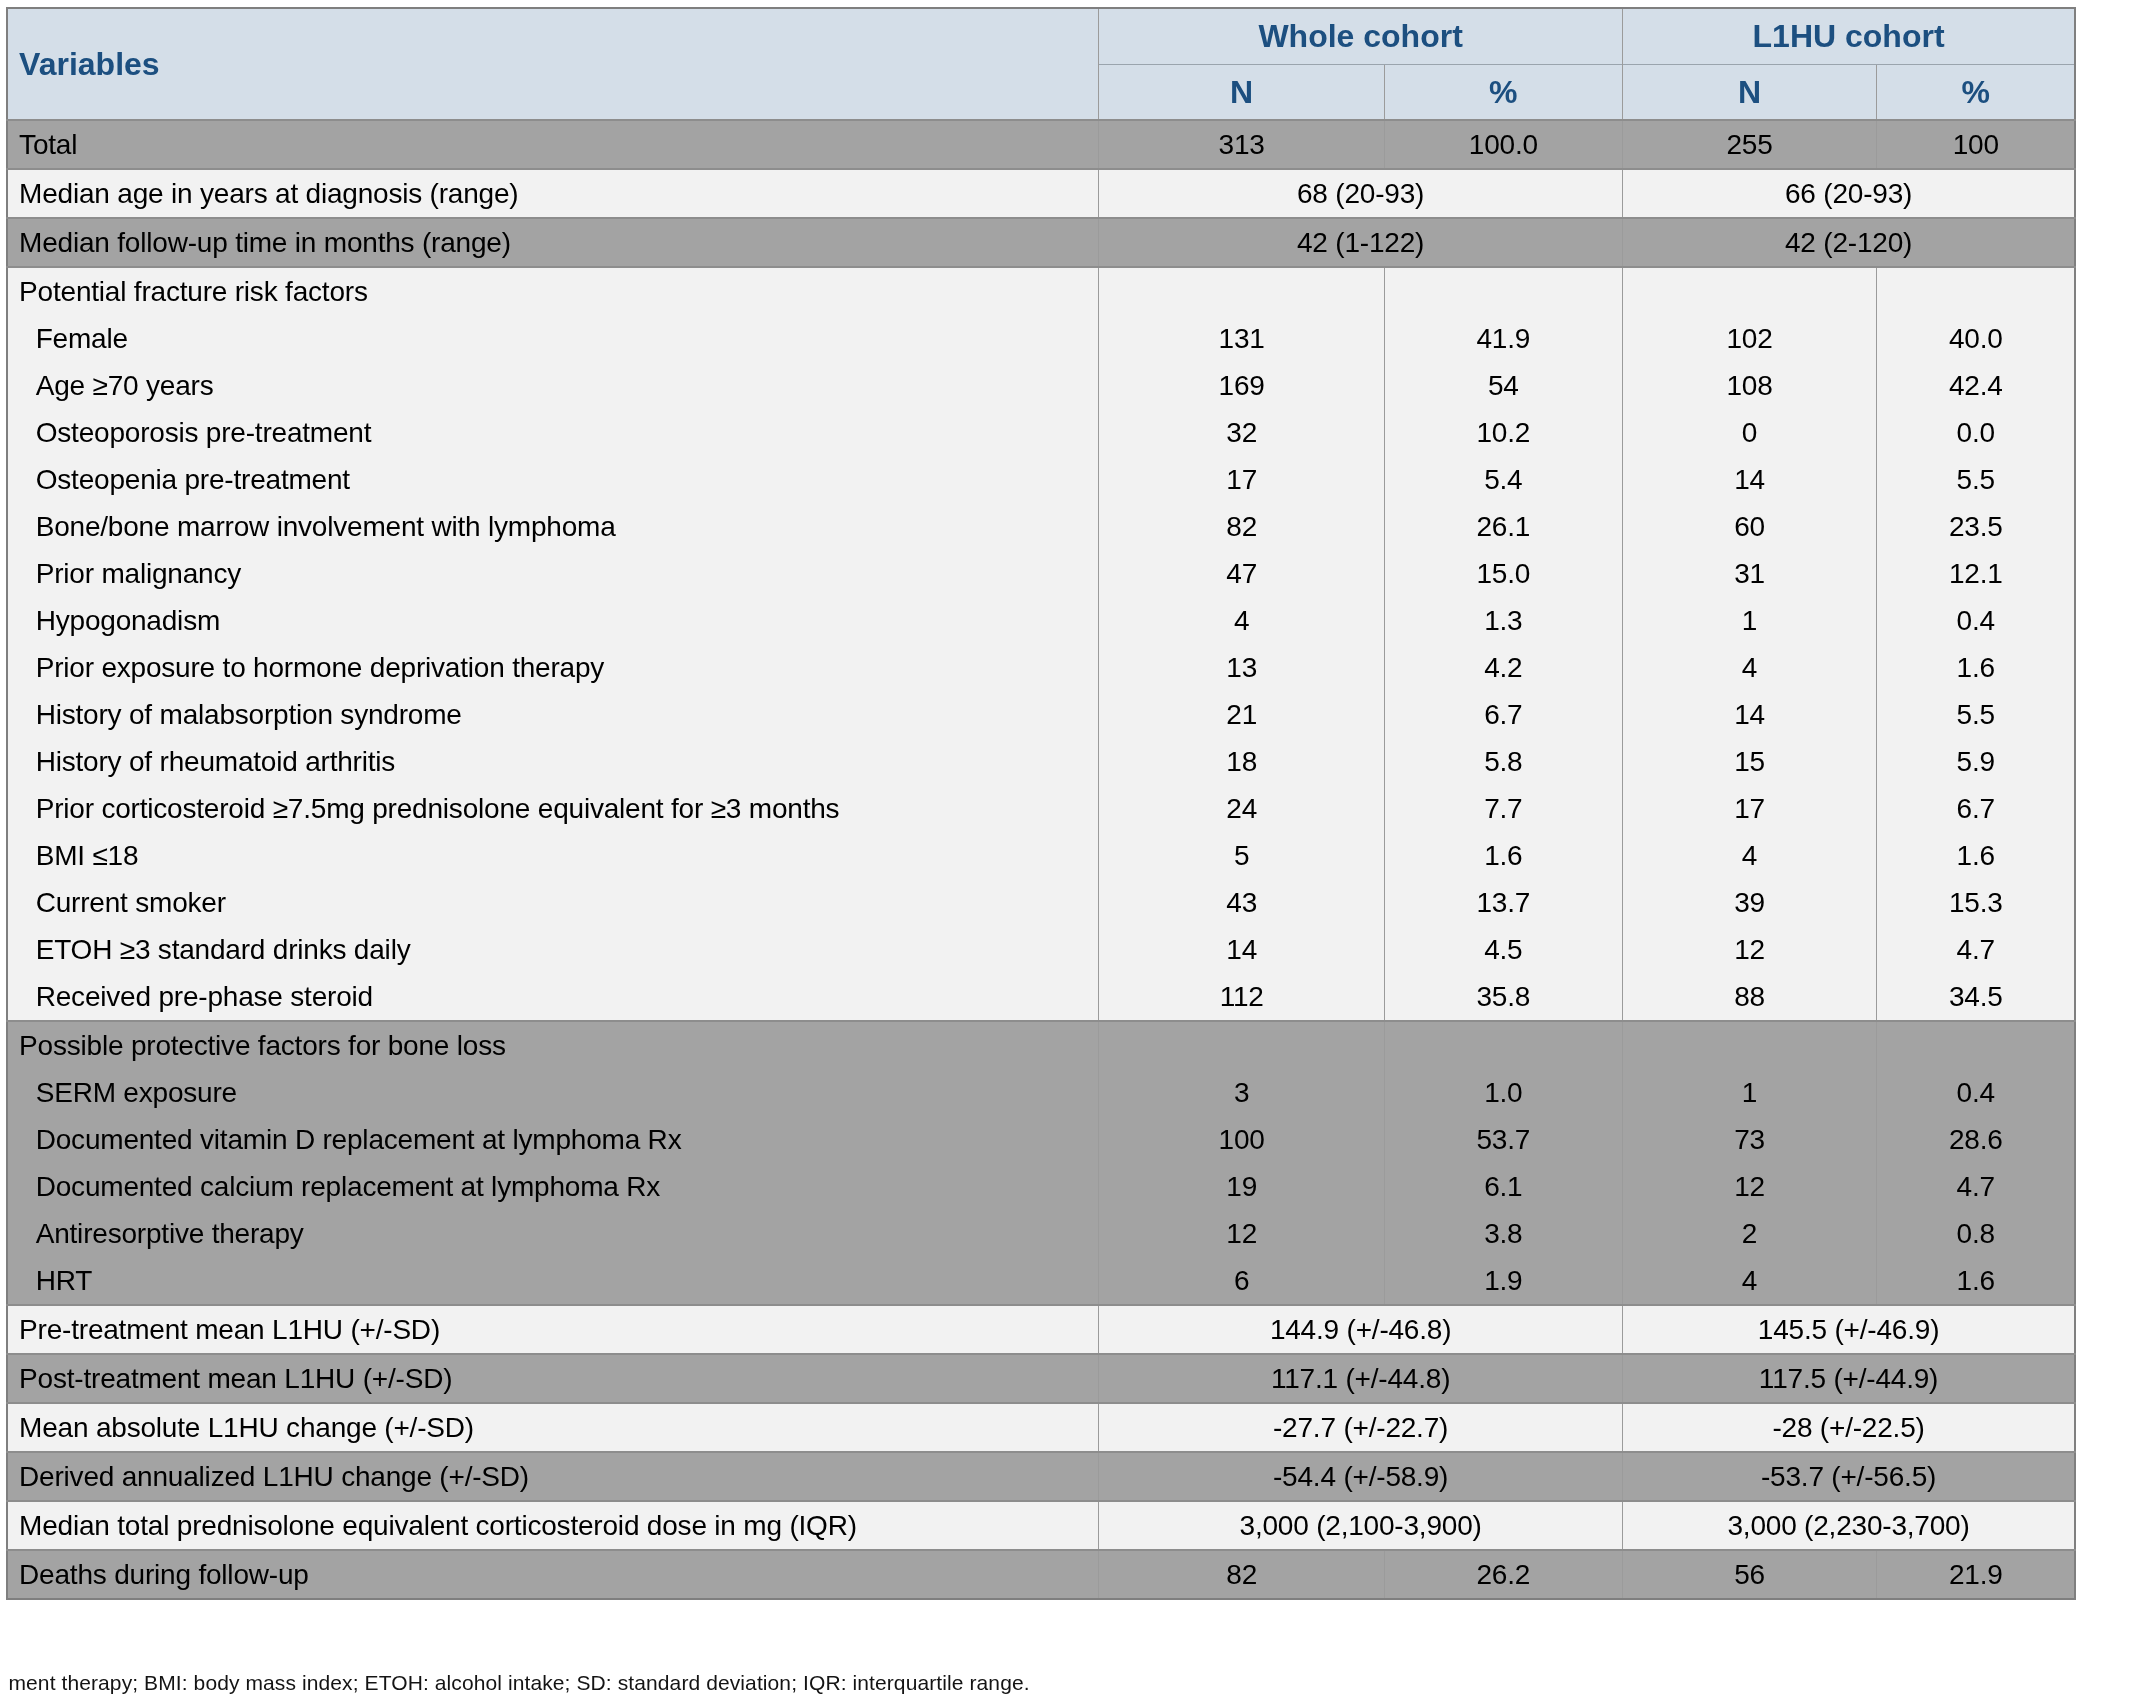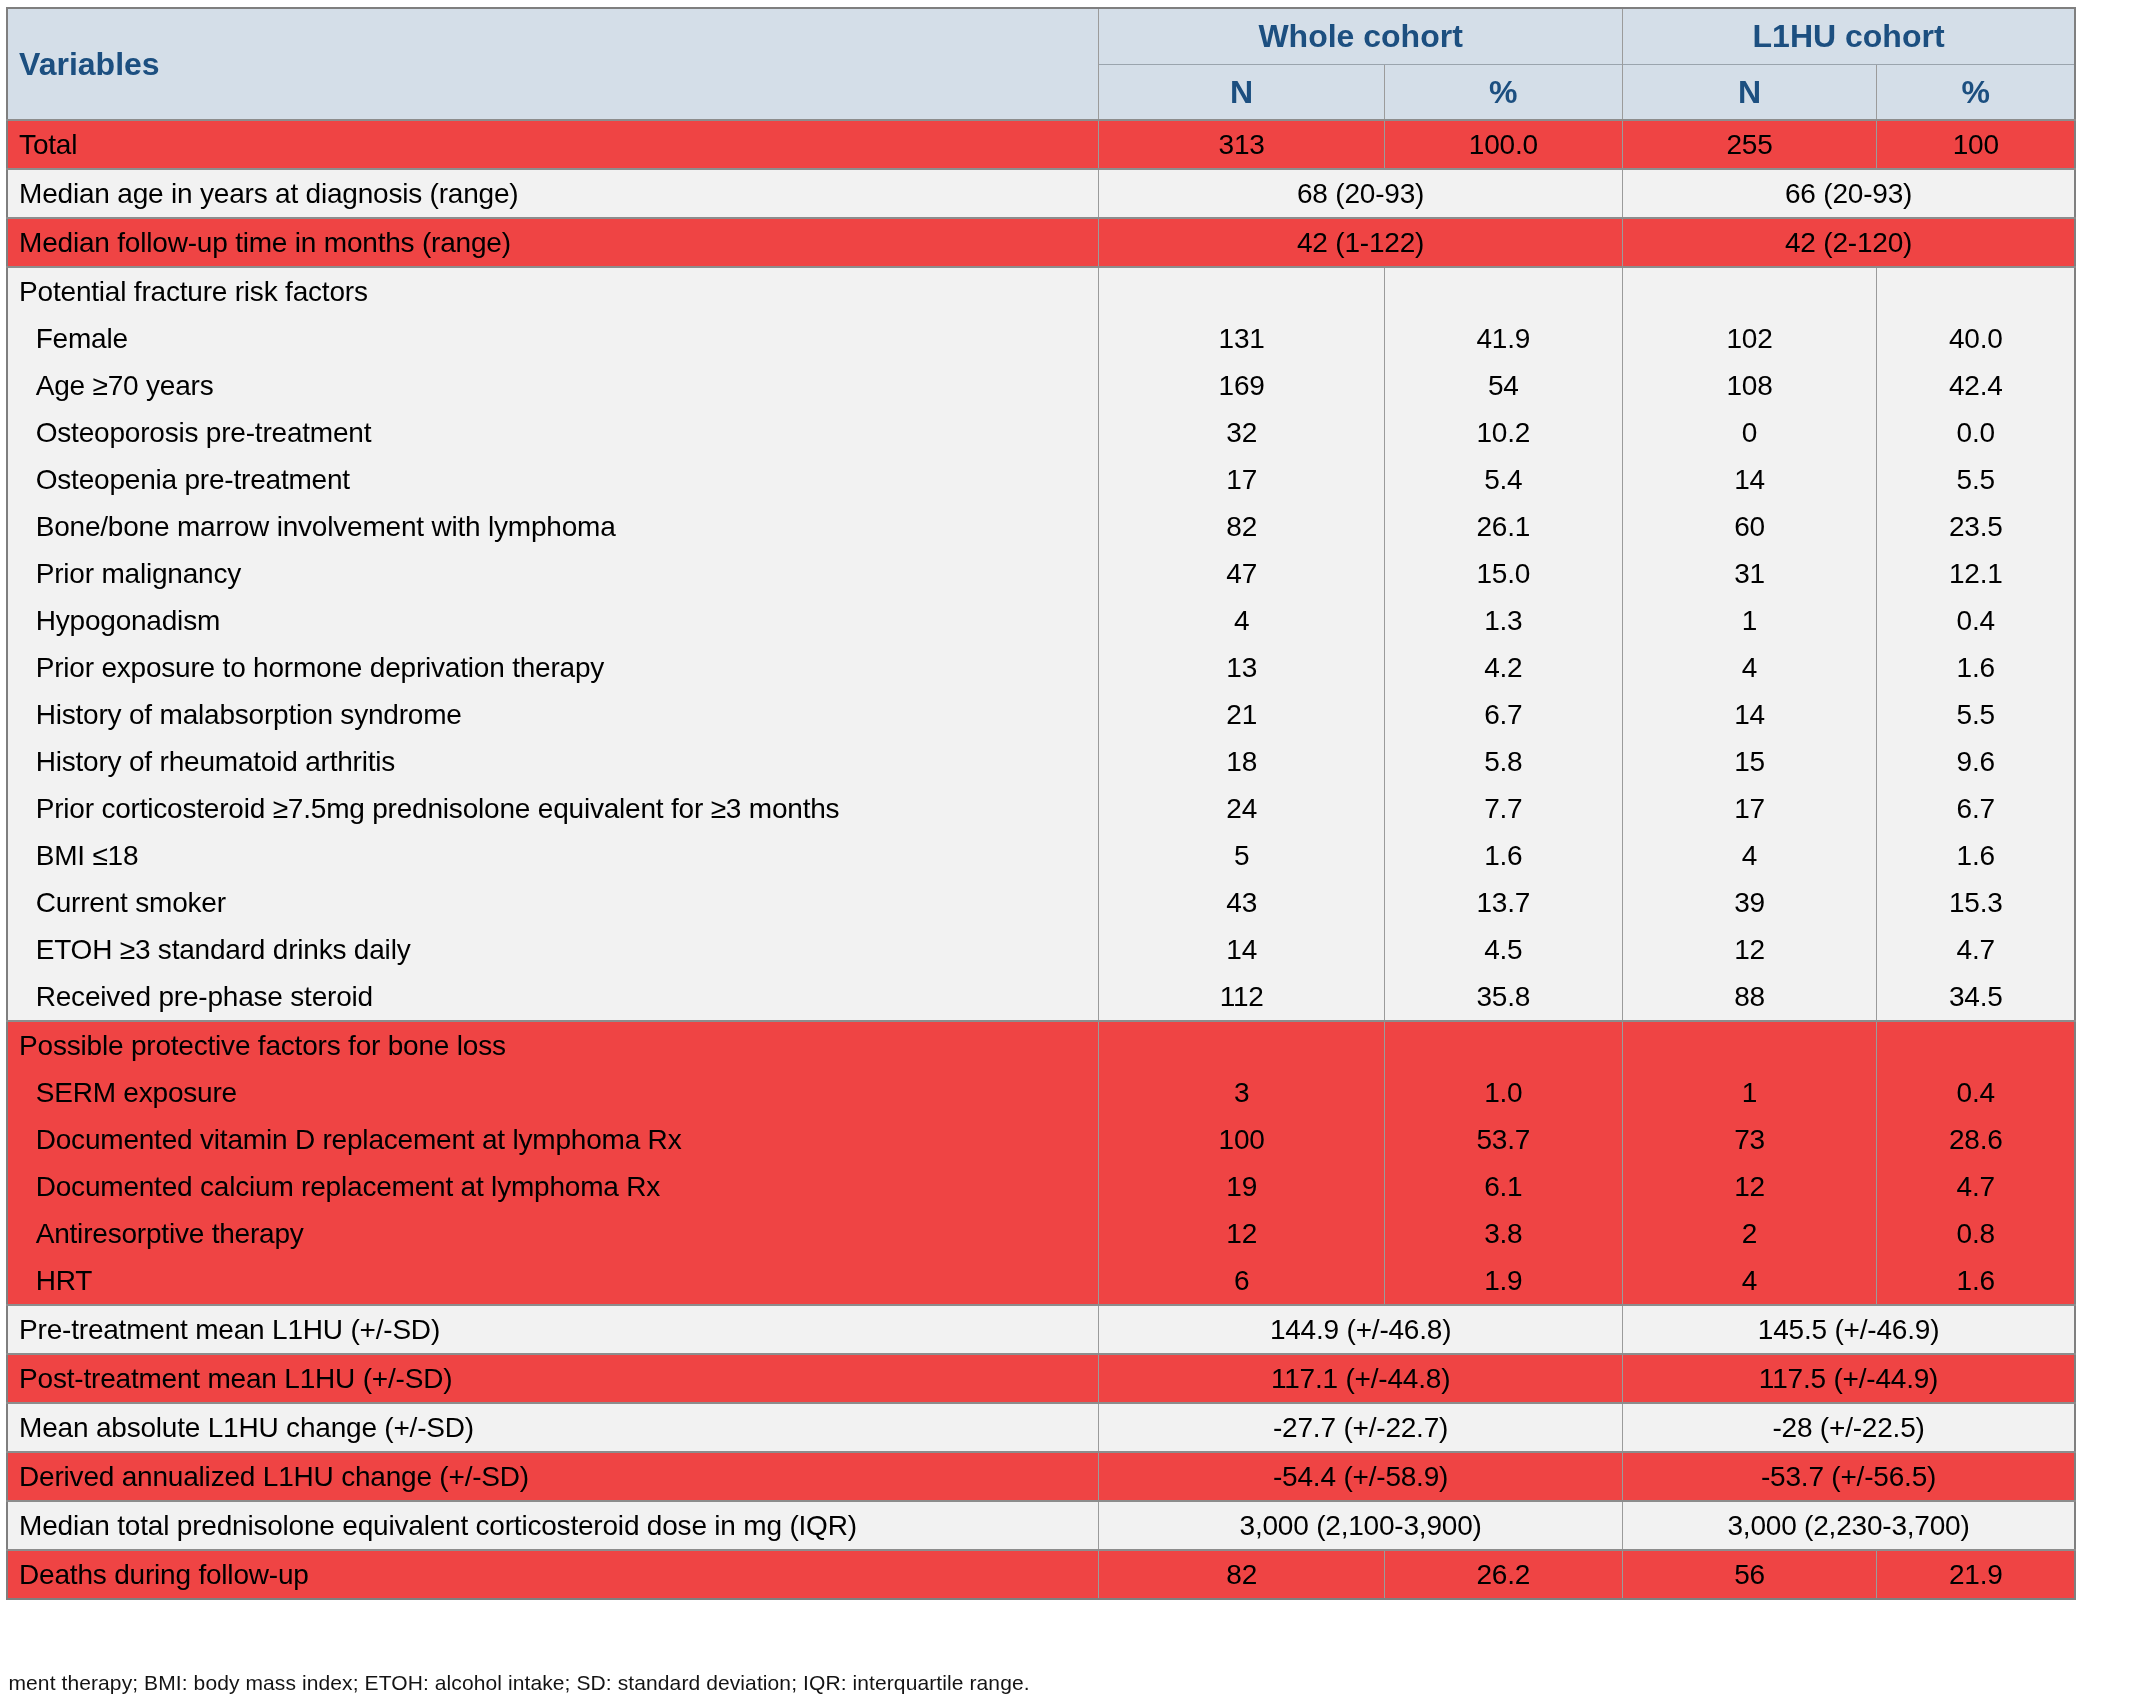--- a/index.html
+++ b/index.html
@@ -34,21 +34,21 @@
     height:54px;font-size:32px;
     border-top:1.4px solid #9aa4ad;
     border-left:1.4px solid #9b9b9b;
   }
 
   tbody td{
     border-top:2.1px solid #8d8d8d;
     padding:0;vertical-align:top;
     font-size:28px;letter-spacing:-0.2px;
   }
-  tr.plain{background:#ef4444;}
+  tr.plain{background:#a3a3a3;}
   tr.shaded{background:var(--row-alt,#f2f2f2);}
   td.vdiv{border-left:1.4px solid #9b9b9b;}
 
   .line{height:47px;display:flex;align-items:center;}
   .line.lab{padding-left:11.4px;}
   .line.lab.indent{padding-left:28px;}
   .line.num{justify-content:center;}
 
   .footnote{
     margin:33px 2.8px 0 2.8px;
@@ -198,21 +198,21 @@
             <div class="line num"></div>
             <div class="line num">40.0</div>
             <div class="line num">42.4</div>
             <div class="line num">0.0</div>
             <div class="line num">5.5</div>
             <div class="line num">23.5</div>
             <div class="line num">12.1</div>
             <div class="line num">0.4</div>
             <div class="line num">1.6</div>
             <div class="line num">5.5</div>
-            <div class="line num">9.6</div>
+            <div class="line num">5.9</div>
             <div class="line num">6.7</div>
             <div class="line num">1.6</div>
             <div class="line num">15.3</div>
             <div class="line num">4.7</div>
             <div class="line num">34.5</div>
           </td>
         </tr>
         <tr class="plain">
           <td class="label-cell">
             <div class="line lab">Possible protective factors for bone loss</div>

